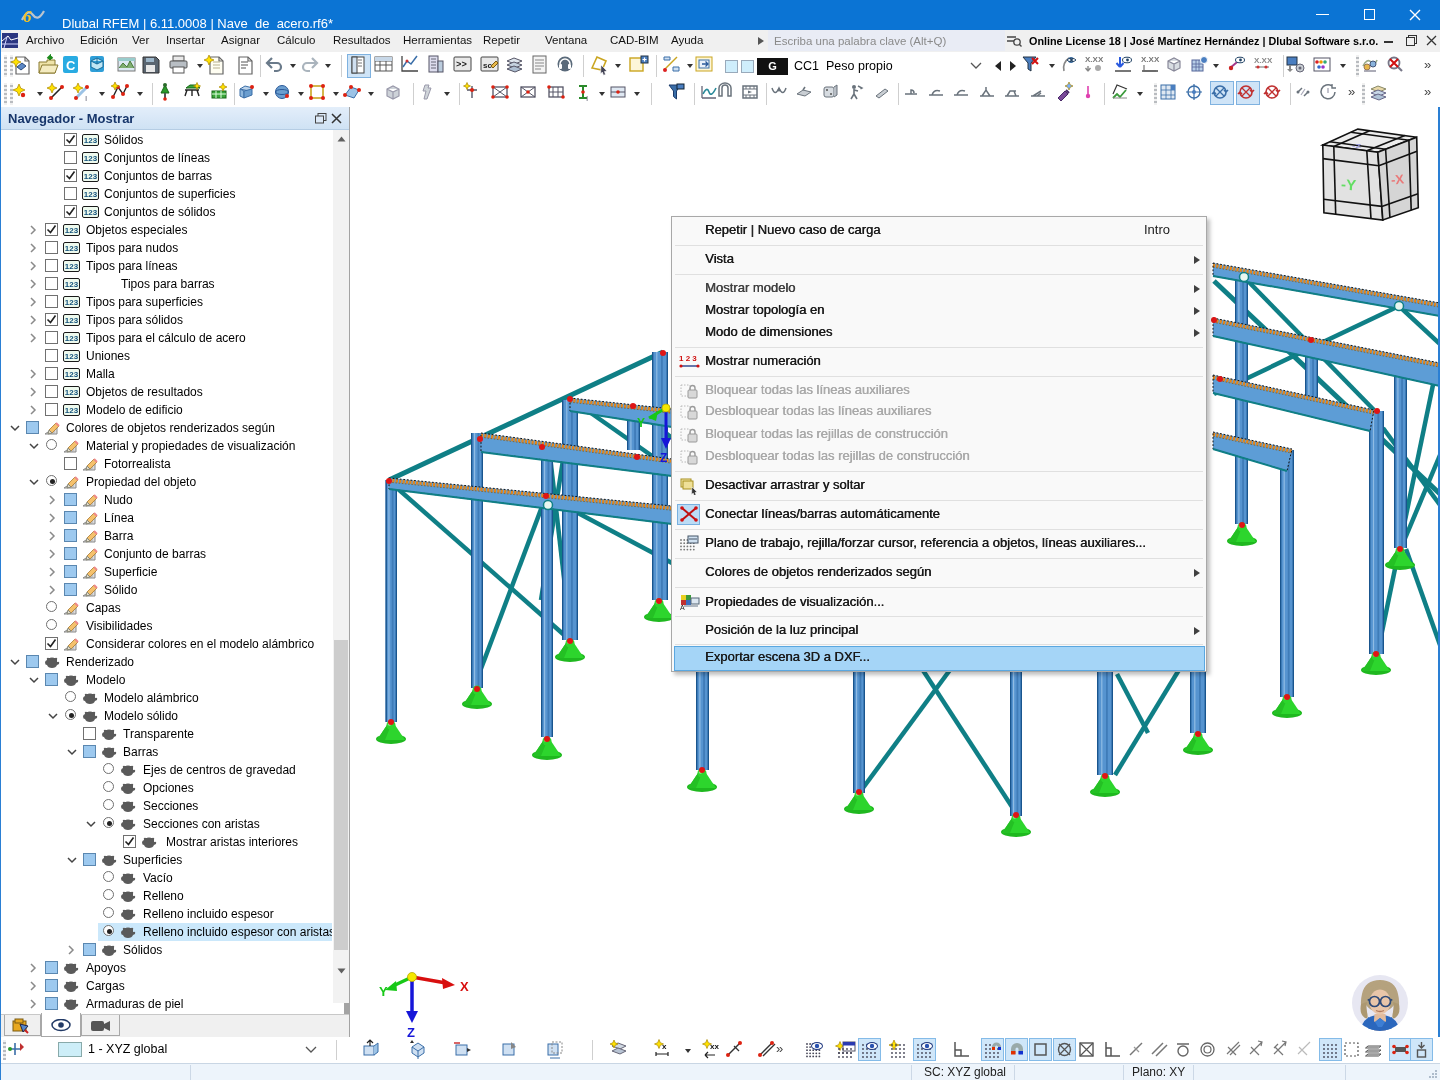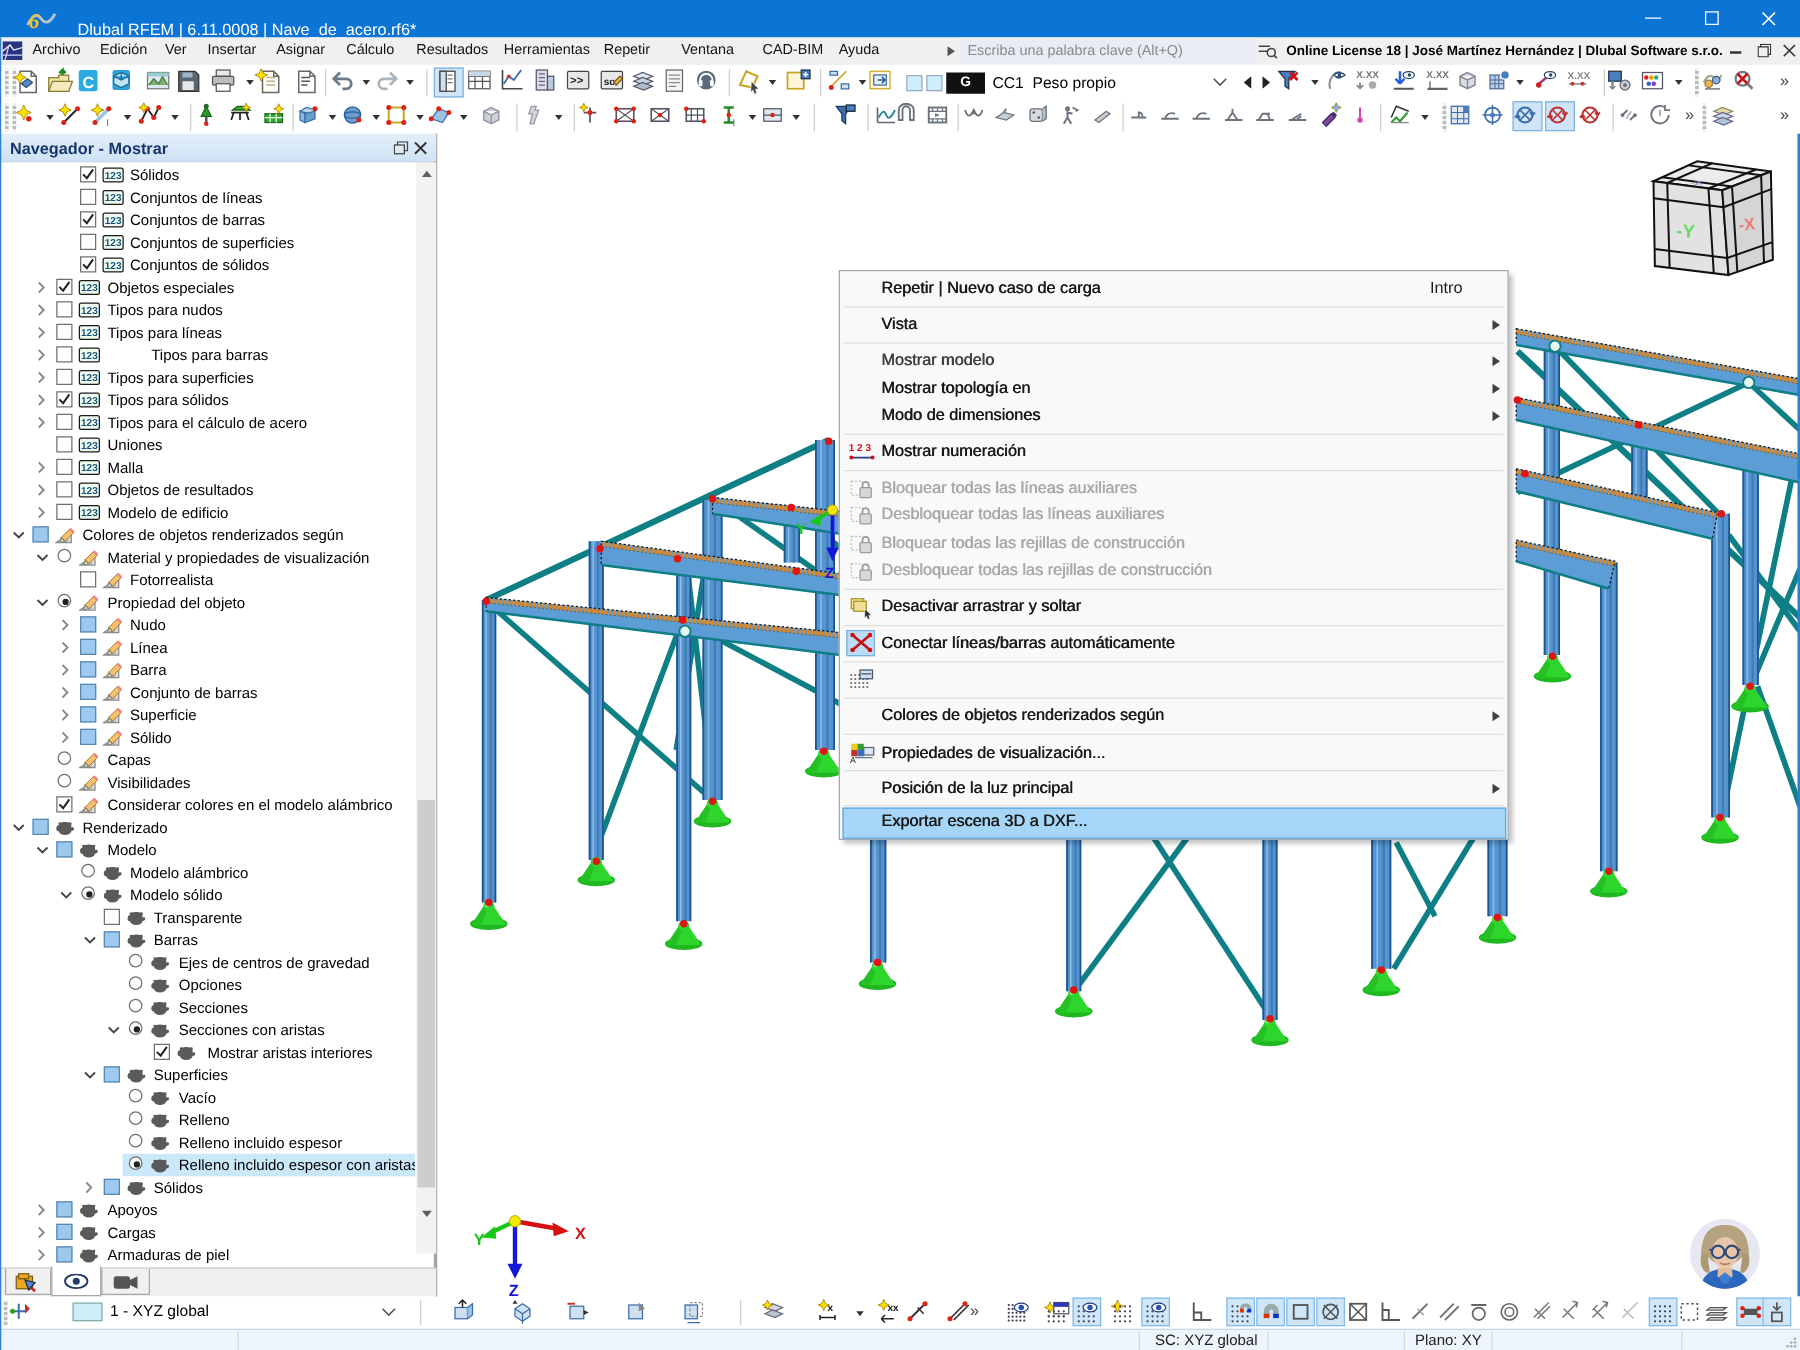--- a/index.html
+++ b/index.html
@@ -524,21 +524,21 @@
     <path d="M10 6 v5" stroke="#99a" stroke-width="1.2"></path>
   </svg>
 <div class="abs" style="left:1348px;top:84px;font-size:13px;color:#444;">»</div>
 <div class="abs" style="left:1362px;top:83px;width:3px;height:22px;background:repeating-linear-gradient(#f0f0f0 0 2px,#b9bcc0 2px 4px);"></div>
 <svg class="abs" style="left:1368px;top:82px" width="24" height="24">
     <path d="M3 7 l7 -3 8 3 -7 3z" fill="#e8d8a8" stroke="#886"></path>
     <path d="M3 11 l7 -3 8 3 -7 3z" fill="#c8d8e8" stroke="#668"></path>
     <path d="M3 15 l7 -3 8 3 -7 3z" fill="#b0c4d8" stroke="#668"></path>
   </svg>
 <div class="abs" style="left:1424px;top:84px;font-size:13px;color:#444;">»</div>
-<div class="panel" style="border-right:3px solid #a3a3a3;">
+<div class="panel" style="border-right:6px solid #a3a3a3;">
     <div class="phead">
       <div class="ptitle">Navegador - Mostrar</div>
       <svg class="abs" style="left:315px;top:6px" width="12" height="11">
         <rect x="3" y="0.5" width="8" height="7" fill="none" stroke="#444"></rect>
         <rect x="0.5" y="3" width="8" height="7" fill="#dce9f7" stroke="#444"></rect>
       </svg>
       <svg class="abs" style="left:331px;top:6px" width="11" height="11">
         <path d="M1 1 L10 10 M10 1 L1 10" stroke="#333" stroke-width="1.5"></path>
       </svg>
     </div>
@@ -1342,20 +1342,21 @@
     </svg>
     <div class="ci" style="top:289px;color:#1a1a1a">Conectar líneas/barras automáticamente</div>
     <div class="abs" style="left:5px;top:287px;width:23px;height:21px;background:#bcdcf5;border:1px solid #78b0e0;"></div>
     <svg class="abs" style="left:8px;top:289px" width="18" height="16">
       <path d="M2 2 L16 14 M16 2 L2 14" stroke="#c01010" stroke-width="2"></path>
       <circle cx="2" cy="2" r="1.8" fill="#d01010"></circle>
       <circle cx="16" cy="2" r="1.8" fill="#d01010"></circle>
       <circle cx="2" cy="14" r="1.8" fill="#d01010"></circle>
       <circle cx="16" cy="14" r="1.8" fill="#d01010"></circle>
     </svg>
+    <div class="ci" style="top:318px;color:#1a1a1a">Plano de trabajo, rejilla/forzar cursor, referencia a objetos, líneas auxiliares...</div>
     <svg class="abs" style="left:7px;top:318px" width="20" height="17">
       <circle cx="2.0" cy="5.0" r="0.9" fill="#777"></circle>
       <circle cx="2.0" cy="8.2" r="0.9" fill="#777"></circle>
       <circle cx="2.0" cy="11.4" r="0.9" fill="#777"></circle>
       <circle cx="2.0" cy="14.600000000000001" r="0.9" fill="#777"></circle>
       <circle cx="5.2" cy="5.0" r="0.9" fill="#777"></circle>
       <circle cx="5.2" cy="8.2" r="0.9" fill="#777"></circle>
       <circle cx="5.2" cy="11.4" r="0.9" fill="#777"></circle>
       <circle cx="5.2" cy="14.600000000000001" r="0.9" fill="#777"></circle>
       <circle cx="8.4" cy="5.0" r="0.9" fill="#777"></circle>

